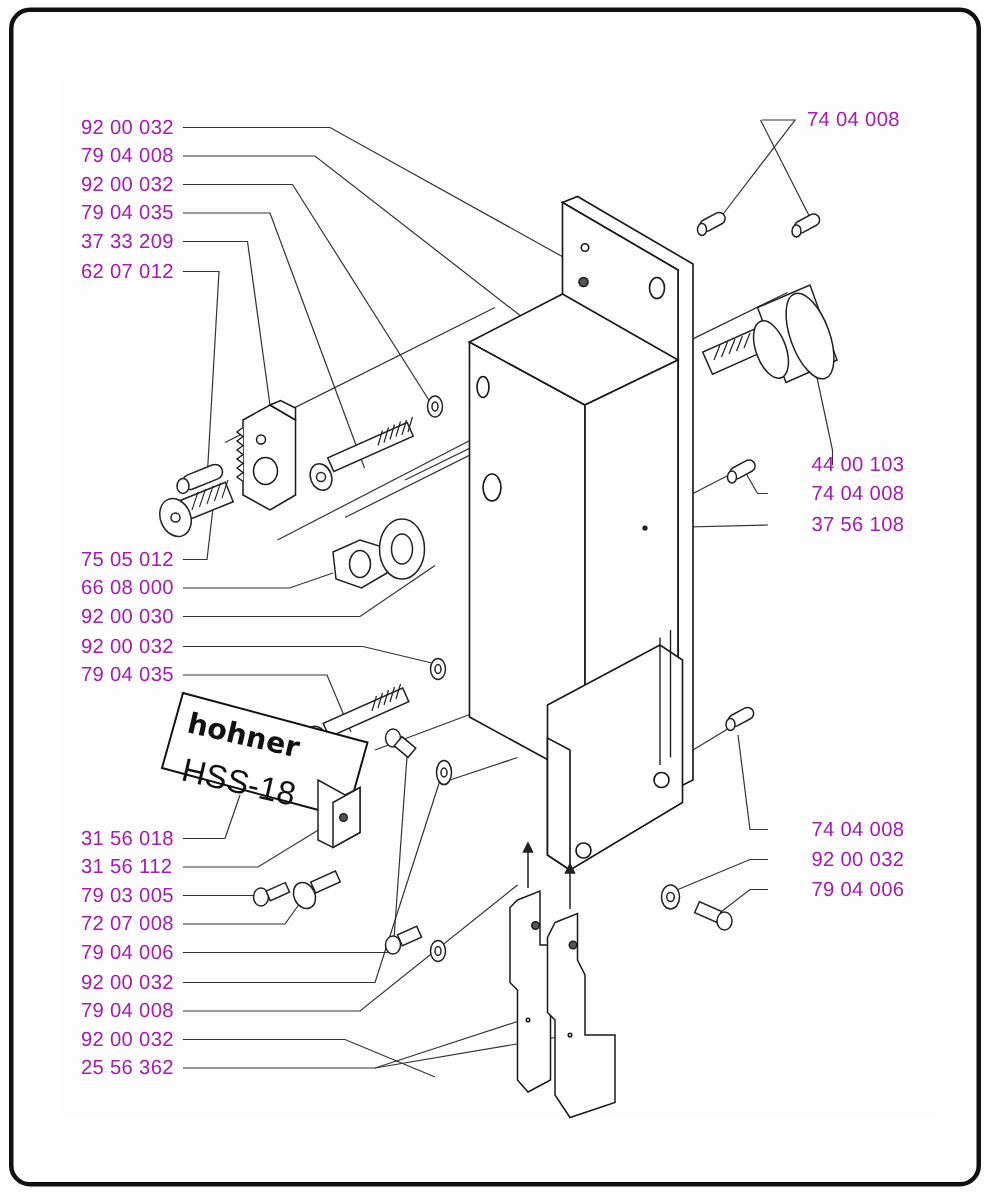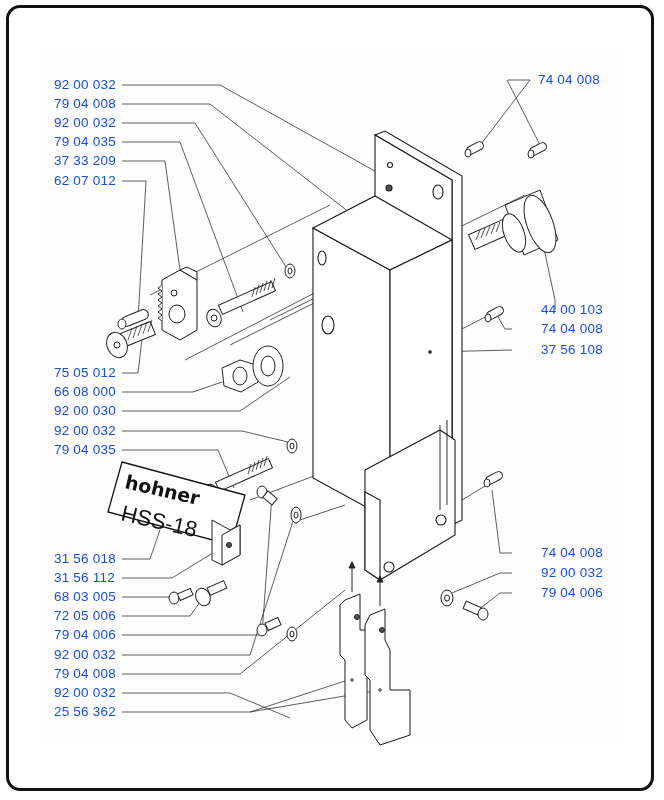--- a/index.html
+++ b/index.html
@@ -4,21 +4,21 @@
 <style>
   html, body { margin: 0; padding: 0; background: #ffffff; }
   body { width: 664px; height: 800px; position: relative; overflow: hidden; font-family: "Liberation Sans", sans-serif; }
   .frame {
     position: absolute; left: 6px; top: 5px; width: 648px; height: 786px;
     border: 3px solid #111; border-radius: 14px; background: #fff; box-sizing: border-box;
   }
   .panel { position: absolute; left: 40px; top: 52px; width: 584px; height: 692px; background: #fdfdfd; }
   svg.diagram { position: absolute; left: 0; top: 0; width: 664px; height: 800px; }
   .lbl {
-    position: absolute; font-size: 13.5px; color: #1d4ed8; line-height: 16px; white-space: nowrap; letter-spacing: 0.2px;
+    position: absolute; font-size: 13.5px; color: #a21caf; line-height: 16px; white-space: nowrap; letter-spacing: 0.2px;
   }
   .lbl.left { left: 54px; }
   .plate-brand { font-family: "DejaVu Sans", sans-serif; font-weight: bold; fill: #111; }
   .plate-model { font-family: "Liberation Sans", sans-serif; fill: #111; }
 </style>
 </head>
 <body>
 
 <div class="frame"></div>
 <div class="panel"></div>
@@ -236,22 +236,22 @@
 <div class="lbl left" style="top:134px">79 04 035</div>
 <div class="lbl left" style="top:153px">37 33 209</div>
 <div class="lbl left" style="top:173px">62 07 012</div>
 <div class="lbl left" style="top:365px">75 05 012</div>
 <div class="lbl left" style="top:384px">66 08 000</div>
 <div class="lbl left" style="top:403px">92 00 030</div>
 <div class="lbl left" style="top:423px">92 00 032</div>
 <div class="lbl left" style="top:442px">79 04 035</div>
 <div class="lbl left" style="top:551px">31 56 018</div>
 <div class="lbl left" style="top:570px">31 56 112</div>
-<div class="lbl left" style="top:589px">68 03 005</div>
-<div class="lbl left" style="top:608px">72 05 006</div>
+<div class="lbl left" style="top:589px">79 03 005</div>
+<div class="lbl left" style="top:608px">72 07 008</div>
 <div class="lbl left" style="top:627px">79 04 006</div>
 <div class="lbl left" style="top:647px">92 00 032</div>
 <div class="lbl left" style="top:666px">79 04 008</div>
 <div class="lbl left" style="top:685px">92 00 032</div>
 <div class="lbl left" style="top:704px">25 56 362</div>
 
 <div class="lbl" style="left:538px; top:72px">74 04 008</div>
 <div class="lbl" style="left:541px; top:302px">44 00 103</div>
 <div class="lbl" style="left:541px; top:321px">74 04 008</div>
 <div class="lbl" style="left:541px; top:342px">37 56 108</div>

